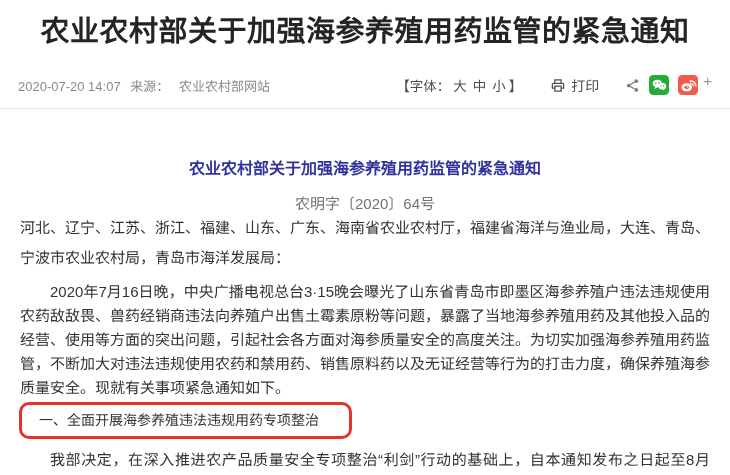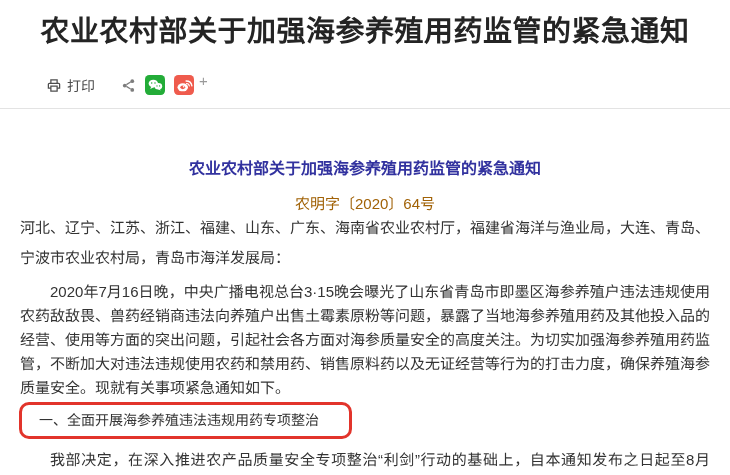--- a/index.html
+++ b/index.html
@@ -85,21 +85,21 @@
     margin-top: 46px;
     text-align: center;
     font-size: 16px;
     font-weight: 700;
     color: #32329f;
   }
   .doc-number {
     margin-top: 13px;
     text-align: center;
     font-size: 15px;
-    color: #a16207;
+    color: #737373;
   }
   .addressee {
     line-height: 30px;
     text-align: justify;
     color: #333333;
   }
   .para {
     margin-top: 7px;
     text-indent: 2em;
     line-height: 24px;
@@ -123,21 +123,33 @@
   .para-last { margin-top: 9px; }
 </style>
 </head>
 <body>
 
 <div class="page">
 
   <h1 class="main-title">农业农村部关于加强海参养殖用药监管的紧急通知</h1>
 
   <div class="meta-row">
+    <div class="meta-left">
+      <span>2020-07-20 14:07</span>
+      <span>来源：</span>
+      <span>农业农村部网站</span>
+    </div>
     <div class="meta-right">
+      <span class="font-size-ctl">
+        <span>【字体：</span>
+        <a>大</a>
+        <a>中</a>
+        <a>小</a>
+        <span>】</span>
+      </span>
       <span class="print-btn">
         <span style="display:inline-flex;">
           <svg width="16" height="15" viewBox="0 0 24 24" fill="none" stroke="#4d4d4d" stroke-width="2">
             <path d="M7 8 V3 h10 v5"></path>
             <path d="M7 16 H3 v-6 a1.5 1.5 0 0 1 1.5-1.5 h15 a1.5 1.5 0 0 1 1.5 1.5 v6 h-4"></path>
             <rect x="7" y="13" width="10" height="8"></rect>
           </svg>
         </span>
         <span>打印</span>
       </span>

